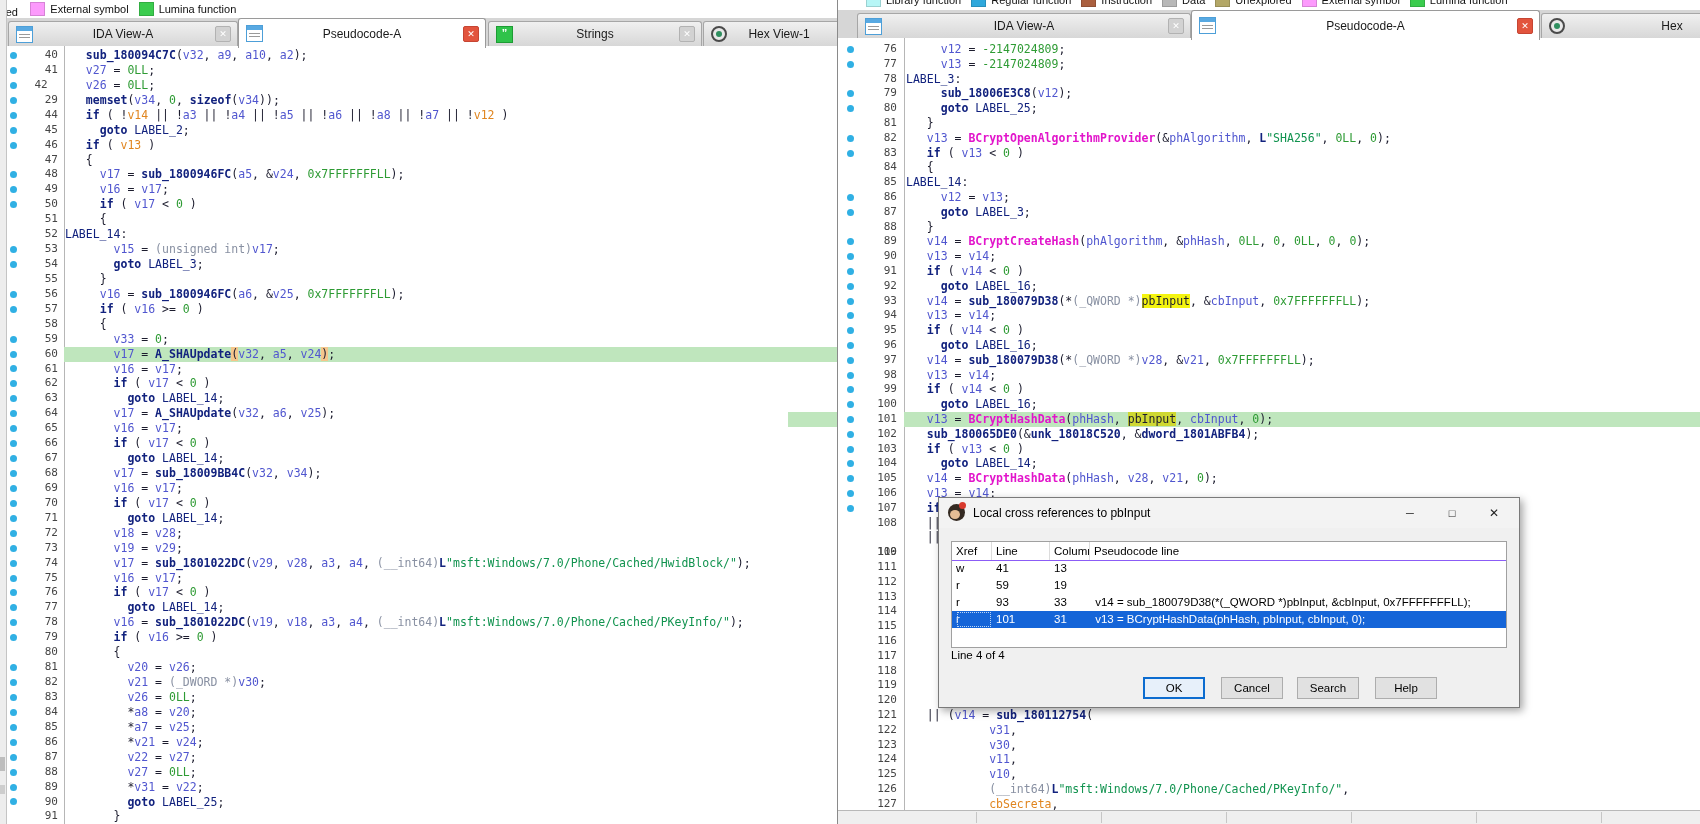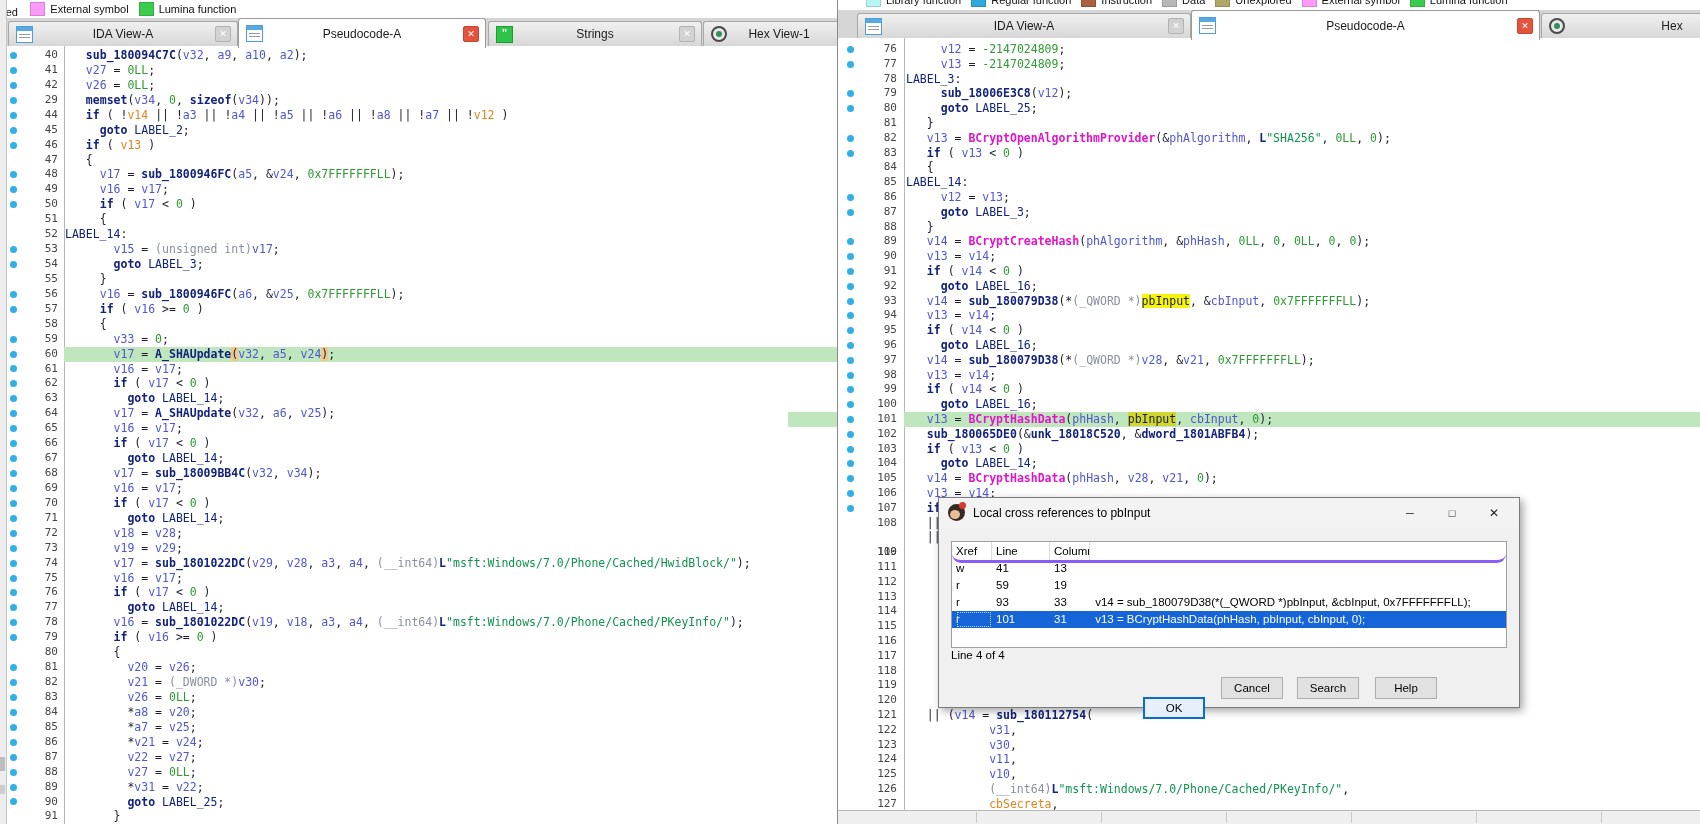--- a/index.html
+++ b/index.html
@@ -71,21 +71,21 @@
   #dialog{position:absolute;left:938px;top:497px;width:580px;height:209px;background:#f0f0f0;
           border:1px solid #7a7a7a;box-shadow:3px 3px 8px rgba(0,0,0,.35);z-index:10;font-size:12px;}
   #dlg-title{position:absolute;left:0;top:0;right:0;height:30px;background:#f3f3f3;}
   #dlg-title .txt{position:absolute;left:34px;top:8px;color:#000000;}
   .dlg-ico{position:absolute;left:9px;top:6px;width:17px;height:17px;border-radius:50%;background:#342a22;}
   .dlg-ico::before{content:"";position:absolute;left:2px;top:6px;width:10px;height:9px;border-radius:50%;background:#e6bd95;}
   .dlg-ico::after{content:"";position:absolute;right:-1px;top:-2px;width:7px;height:7px;border-radius:50%;background:#d83a2e;}
   .winbtn{position:absolute;top:0;width:34px;height:30px;text-align:center;line-height:30px;color:#222;font-size:11px;}
   #dlg-min{right:92px;} #dlg-max{right:50px;} #dlg-close{right:8px;font-size:12px;}
   #dlg-table{position:absolute;left:12px;top:43px;width:554px;height:105px;background:#ffffff;border:1px solid #a0a0a0;overflow:hidden;}
-  .thead{position:absolute;left:0;top:0;right:0;height:18px;background:#ffffff;border-bottom:3px solid #8b5cf6;border-radius:9px;}
+  .thead{position:absolute;left:0;top:0;right:0;height:18px;background:#ffffff;border-bottom:1px solid #8b5cf6;}
   .th{position:absolute;top:0;height:18px;line-height:18px;font-size:11.5px;color:#000;padding-left:4px;
       border-right:1px solid #dcdcdc;overflow:hidden;white-space:nowrap;box-sizing:border-box;}
   .trow{position:absolute;left:0;right:0;height:17px;line-height:17px;font-size:11.5px;color:#000;white-space:pre;}
   .trow span{position:absolute;top:0;height:17px;overflow:hidden;}
   .trow.sel{background:#1565d8;color:#ffffff;}
   .trow.sel .cell-xref{outline:1px dotted #bcd6f5;outline-offset:-2px;}
   #dlg-status{position:absolute;left:12px;top:151px;font-size:11.5px;color:#000;}
   .dlg-btn{position:absolute;top:179px;width:62px;height:22px;background:#e1e1e1;border:1px solid #adadad;
            font-size:11.5px;text-align:center;line-height:20px;color:#000;box-sizing:border-box;}
   .dlg-btn.focused{background:#e7f0fa;border:2px solid #0b6cd0;line-height:18px;}
@@ -131,21 +131,21 @@
     <div class="codearea" id="lw-code">
       <div class="vsep" style="left:64px;"></div>
       <div id="lw-pane">
           <div class="codedot" style="top: 5.965px; left: 10px;"></div>
           <div class="lnum" style="top: 2px; left: 24px; width: 34px; height: 14.93px; line-height: 14.93px;">40</div>
           <div class="codeline" style="top: 2px; left: 72px; height: 14.93px; line-height: 14.93px;">  <span class="c-f">sub_180094C7C</span><span>(</span><span class="c-v">v32</span><span>, </span><span class="c-v">a9</span><span>, </span><span class="c-v">a10</span><span>, </span><span class="c-v">a2</span><span>);</span></div>
           <div class="codedot" style="top: 20.895px; left: 10px;"></div>
           <div class="lnum" style="top: 16.93px; left: 24px; width: 34px; height: 14.93px; line-height: 14.93px;">41</div>
           <div class="codeline" style="top: 16.93px; left: 72px; height: 14.93px; line-height: 14.93px;">  <span class="c-v">v27</span><span> = </span><span class="c-n">0LL</span><span>;</span></div>
           <div class="codedot" style="top: 35.825px; left: 10px;"></div>
-          <div class="lnum" style="top: 31.86px; left: 24px; width: 34px; height: 14.93px; line-height: 14.93px;">42</div>
+          <div class="lnum" style="top: 31.86px; left: 24px; width: 34px; height: 14.93px; line-height: 14.93px; text-align: center;">42</div>
           <div class="codeline" style="top: 31.86px; left: 72px; height: 14.93px; line-height: 14.93px;">  <span class="c-v">v26</span><span> = </span><span class="c-n">0LL</span><span>;</span></div>
           <div class="codedot" style="top: 50.755px; left: 10px;"></div>
           <div class="lnum" style="top: 46.79px; left: 24px; width: 34px; height: 14.93px; line-height: 14.93px;">29</div>
           <div class="codeline" style="top: 46.79px; left: 72px; height: 14.93px; line-height: 14.93px;">  <span class="c-f">memset</span><span>(</span><span class="c-v">v34</span><span>, </span><span class="c-n">0</span><span>, </span><span class="c-k">sizeof</span><span>(</span><span class="c-v">v34</span><span>));</span></div>
           <div class="codedot" style="top: 65.685px; left: 10px;"></div>
           <div class="lnum" style="top: 61.72px; left: 24px; width: 34px; height: 14.93px; line-height: 14.93px;">44</div>
           <div class="codeline" style="top: 61.72px; left: 72px; height: 14.93px; line-height: 14.93px;">  <span class="c-k">if</span><span> ( !</span><span class="c-o">v14</span><span> || !</span><span class="c-v">a3</span><span> || !</span><span class="c-v">a4</span><span> || !</span><span class="c-v">a5</span><span> || !</span><span class="c-v">a6</span><span> || !</span><span class="c-v">a8</span><span> || !</span><span class="c-v">a7</span><span> || !</span><span class="c-o">v12</span><span> )</span></div>
           <div class="codedot" style="top: 80.615px; left: 10px;"></div>
           <div class="lnum" style="top: 76.65px; left: 24px; width: 34px; height: 14.93px; line-height: 14.93px;">45</div>
           <div class="codeline" style="top: 76.65px; left: 72px; height: 14.93px; line-height: 14.93px;">    <span class="c-k">goto</span><span> </span><span class="c-l">LABEL_2</span><span>;</span></div>
@@ -485,28 +485,29 @@
       <span class="txt">Local cross references to pbInput</span>
       <span class="winbtn" id="dlg-min">─</span>
       <span class="winbtn" id="dlg-max">□</span>
       <span class="winbtn" id="dlg-close">✕</span>
     </div>
     <div id="dlg-table">
       <div class="thead">
         <span class="th" style="left:0;width:40px;">Xref</span>
         <span class="th" style="left:40px;width:58px;">Line</span>
         <span class="th" style="left:98px;width:40px;">Column</span>
+        <span class="th" style="left:138px;width:416px;border-right:none;">Pseudocode line</span>
       </div>
       <div id="dlg-rows">
           <div class="trow" style="top: 18px;"><span class="cell-xref" style="left: 4px; width: 36px;">w</span><span class="cell-line" style="left: 44px; width: 54px;">41</span><span class="cell-column" style="left: 102px; width: 36px;">13</span></div>
           <div class="trow" style="top: 35px;"><span class="cell-xref" style="left: 4px; width: 36px;">r</span><span class="cell-line" style="left: 44px; width: 54px;">59</span><span class="cell-column" style="left: 102px; width: 36px;">19</span></div>
           <div class="trow" style="top: 52px;"><span class="cell-xref" style="left: 4px; width: 36px;">r</span><span class="cell-line" style="left: 44px; width: 54px;">93</span><span class="cell-column" style="left: 102px; width: 36px;">33</span><span class="cell-text" style="left: 140px; width: 412px;"> v14 = sub_180079D38(*(_QWORD *)pbInput, &amp;cbInput, 0x7FFFFFFFLL);</span></div>
           <div class="trow sel" style="top: 69px;"><span class="cell-xref" style="left: 4px; width: 36px;">r</span><span class="cell-line" style="left: 44px; width: 54px;">101</span><span class="cell-column" style="left: 102px; width: 36px;">31</span><span class="cell-text" style="left: 140px; width: 412px;"> v13 = BCryptHashData(phHash, pbInput, cbInput, 0);</span></div>
         </div>
     </div>
     <div id="dlg-status">Line 4 of 4</div>
-    <div class="dlg-btn focused" style="left:204px;margin-top:20px;">OK</div>
+    <div class="dlg-btn focused" style="left:204px;">OK</div>
     <div class="dlg-btn" style="left:282px;">Cancel</div>
     <div class="dlg-btn" style="left:358px;">Search</div>
     <div class="dlg-btn" style="left:436px;">Help</div>
   </div>
 
 </div>
 
 </body></html>

